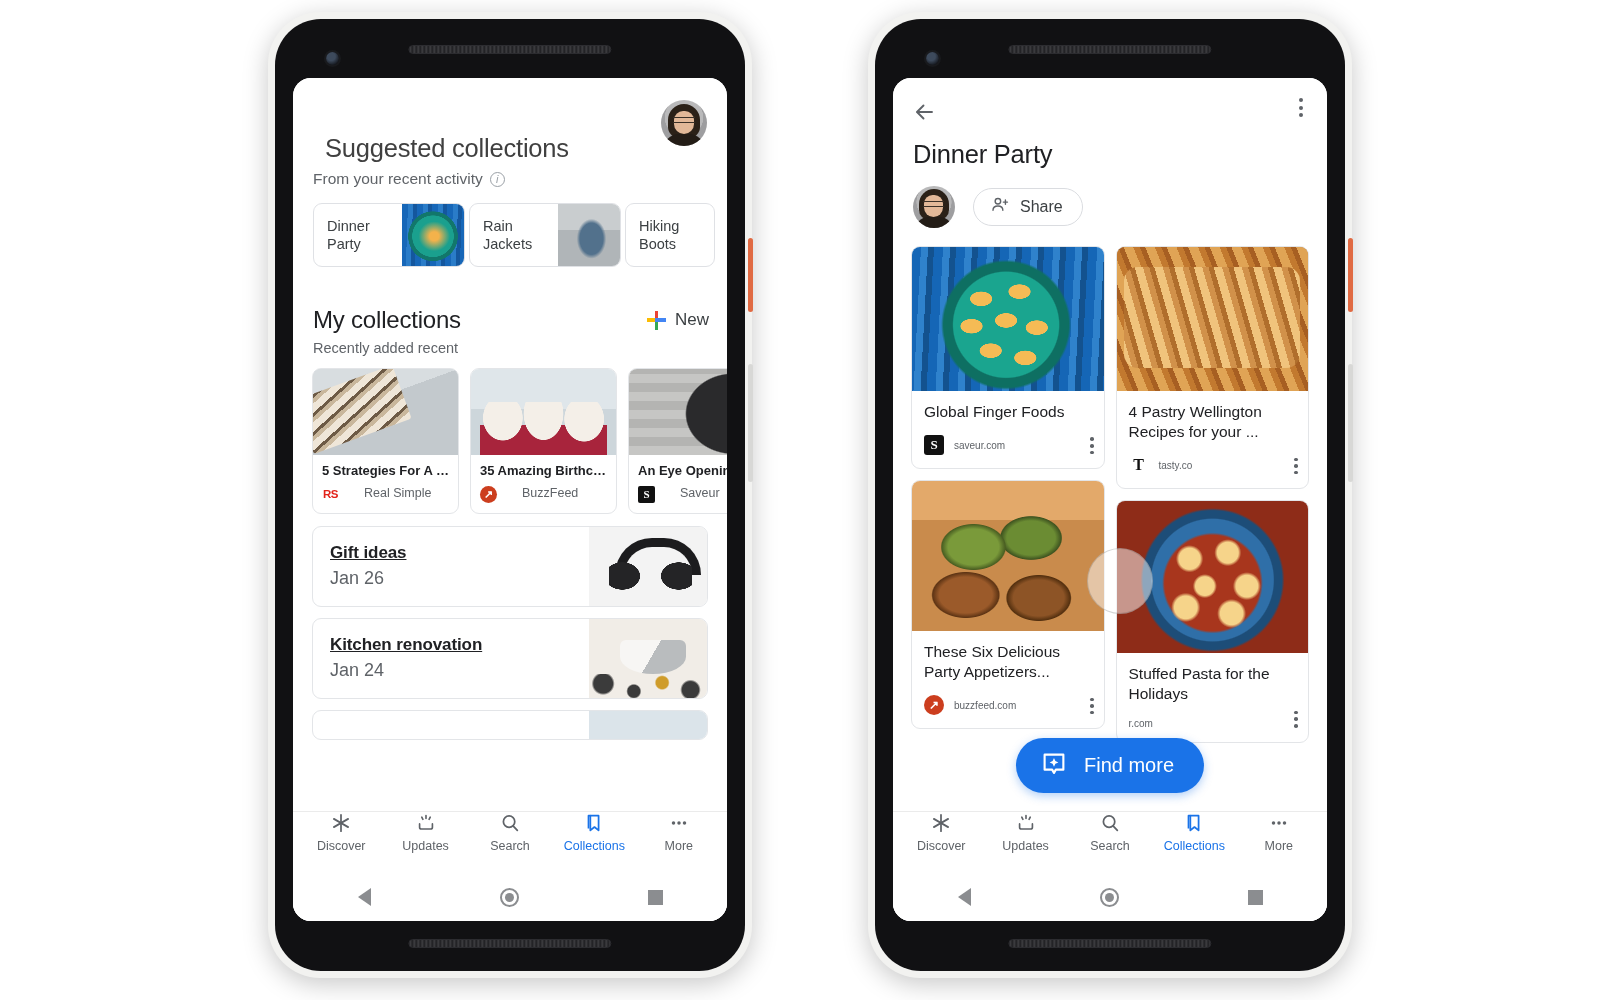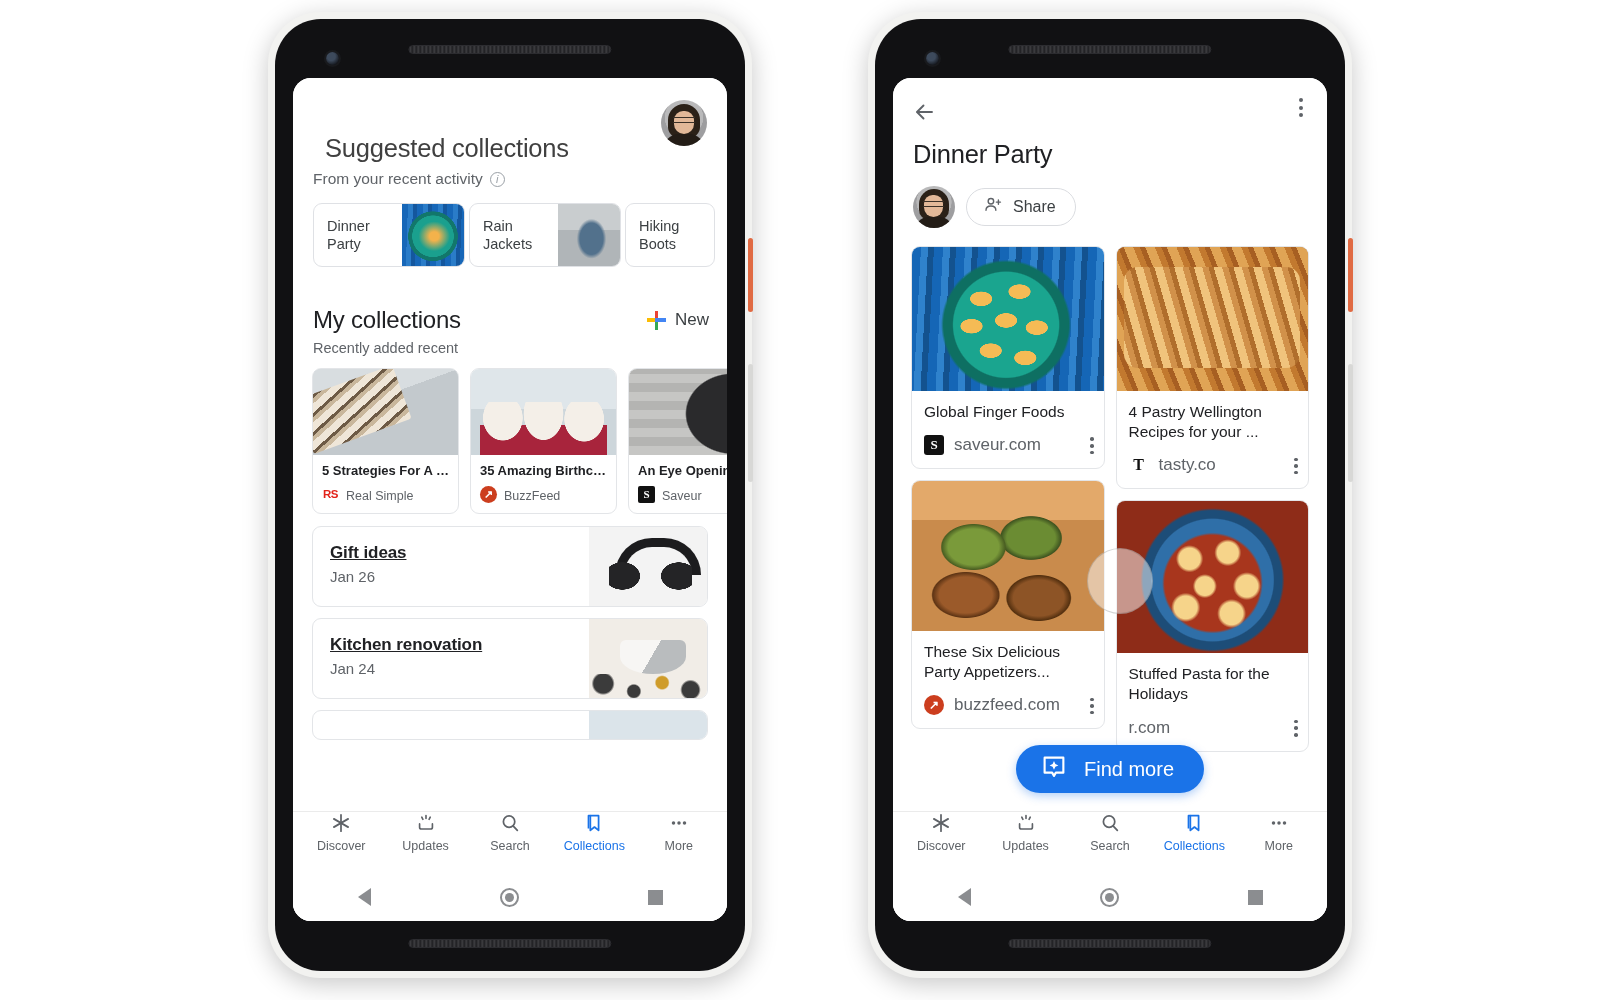--- a/index.html
+++ b/index.html
@@ -125,21 +125,21 @@
   .card{
     width:147px; flex:none; border:1px solid #e3e5e8; border-radius:9px;
     background:#fff; overflow:hidden;
   }
   .card-img{ height:86px; }
   .card-txt{ padding:8px 9px 10px; }
   .card-title{
     font-size:13px; color:#202124; font-weight:700; line-height:1.2;
     white-space:nowrap; overflow:hidden; text-overflow:ellipsis;
   }
-  .card-src{ margin-top:7px; display:flex; align-items:flex-end; gap:7px; }
+  .card-src{ margin-top:7px; display:flex; align-items:flex-start; gap:25px; }
   .src-name{ font-size:12.5px; color:#5f6368; }
   .fav{ width:17px;height:17px;border-radius:2px;display:flex;align-items:center;justify-content:center;
         font-size:11px;font-weight:700;flex:none; }
   .fav-rs{ color:#e2231a; background:#fff; font-size:11.5px; letter-spacing:-.5px; }
   .fav-bf{ background:#cc3e1e; color:#fff; border-radius:50%; font-size:11px; }
   .fav-sv{ background:#111; color:#fff; font-family:"Liberation Serif", serif; }
 
   .img-tart{
     background:
       linear-gradient(160deg,#d8dde0 0 38%,#c3c9cd 38% 100%),
@@ -172,21 +172,21 @@
       repeating-linear-gradient(0deg,#c6c6c4 0 9px,#b4b4b2 9px 18px);
   }
 
   .rows{ position:absolute; left:19px; right:19px; top:448px; display:flex; flex-direction:column; gap:11px; }
   .row{
     height:81px; border:1px solid #e3e5e8; border-radius:9px; background:#fff;
     display:flex; align-items:stretch; overflow:hidden;
   }
   .row-txt{ flex:1; padding:16px 0 0 17px; }
   .row-title{ font-size:17px; color:#202124; font-weight:700; letter-spacing:-.1px;text-decoration:underline; }
-  .row-date{ margin-top:5px; font-size:15px; color:#5f6368; }
+  .row-date{ margin-top:5px; font-size:18px; color:#5f6368; }
   .row-img{ width:118px; }
   .img-phones{
     background:linear-gradient(180deg,#f3f3f3 0 100%); position:relative; overflow:hidden;
   }
   .img-phones::before{
     content:""; position:absolute; left:22%; top:14%; width:58%; height:36%;
     border:9px solid #1c1c1e; border-bottom:none; border-radius:48px 48px 0 0;
   }
   .img-phones::after{
     content:""; position:absolute; left:17%; top:42%; width:70%; height:40%;
@@ -226,21 +226,21 @@
     height:48px; background:#fff; display:flex; align-items:center; justify-content:space-around;
   }
   .sys-back{ width:0;height:0;border-top:9px solid transparent;border-bottom:9px solid transparent;border-right:13px solid #8b8d90; }
   .sys-home{ width:19px;height:19px;border-radius:50%;border:2px solid #8b8d90; position:relative; }
   .sys-home::after{ content:""; position:absolute; inset:3px; border-radius:50%; background:#8b8d90; }
   .sys-rec{ width:15px;height:15px;background:#8b8d90; }
   .s2-back{ position:absolute; left:20px; top:22px; width:22px; height:22px; }
   .s2-kebab{ position:absolute; right:24px; top:20px; display:flex; flex-direction:column; gap:3.5px; }
   .s2-kebab i{ width:4px;height:4px;border-radius:50%;background:#5f6368;display:block; }
   .s2-title{ position:absolute; left:20px; top:62px; font-size:25.5px; color:#202124; letter-spacing:-.2px; }
-  .s2-chiprow{ position:absolute; left:20px; top:108px; display:flex; align-items:center; gap:11px; }
+  .s2-chiprow{ position:absolute; left:20px; top:108px; display:flex; align-items:center; gap:18px; }
   .s2-avatar{
     width:42px;height:42px;border-radius:50%;
     background:radial-gradient(circle at 50% 38%, #b9b9ba 0 52%, #9e9ea0 53% 100%);
     position:relative; overflow:hidden; flex:none;
   }
   .s2-avatar .hair{ position:absolute; left:6px; top:3px; width:30px;height:31px; background:#2b2118; border-radius:15px 15px 10px 10px; }
   .s2-avatar .face{ position:absolute; left:11px; top:9px; width:19px;height:22px; background:#e2b898; border-radius:9px 9px 10px 10px; }
   .s2-avatar .glass{ position:absolute; left:10px; top:15px; width:21px;height:6px; border-top:1.5px solid #3a3027; border-bottom:1.5px solid #3a3027; }
   .s2-avatar .body{ position:absolute; left:1px; bottom:-4px; width:40px;height:15px; background:#231c16; border-radius:15px 15px 0 0; }
   .share-btn{
@@ -253,21 +253,21 @@
   .gcol{ flex:1; display:flex; flex-direction:column; gap:11px; }
   .gcard{ border:1px solid #e3e5e8; border-radius:9px; background:#fff; overflow:hidden; position:relative; }
   .gcard-img{ width:100%; }
   .gcard-txt{ padding:11px 12px 13px; }
   .gcard-title{ font-size:15.5px; color:#202124; line-height:1.3; }
   .gcard-foot{ margin-top:13px; display:flex; align-items:center; gap:10px; }
   .gfav{ width:20px;height:20px;border-radius:3px;display:flex;align-items:center;justify-content:center;font-size:13px;font-weight:700;flex:none; }
   .gfav-sv{ background:#111; color:#fff; font-family:"Liberation Serif", serif; }
   .gfav-t{ background:#fff; color:#111; font-family:"Liberation Serif", serif; font-size:16px; }
   .gfav-bf{ background:#cc3e1e; color:#fff; border-radius:50%; font-size:12px; }
-  .gsrc{ font-size:17px; color:#5f6368; }
+  .gsrc{ font-size:10px; color:#5f6368; }
   .gkebab{ position:absolute; right:10px; bottom:14px; display:flex; flex-direction:column; gap:3px; }
   .gkebab i{ width:3.6px;height:3.6px;border-radius:50%;background:#5f6368;display:block; }
 
   .img-oyster-lg{
     background:
       radial-gradient(ellipse 8% 7% at 36% 36%, #f5bb55 0 70%, rgba(0,0,0,0) 74%),
       radial-gradient(ellipse 8% 7% at 56% 31%, #f5bb55 0 70%, rgba(0,0,0,0) 74%),
       radial-gradient(ellipse 8% 7% at 31% 55%, #f5bb55 0 70%, rgba(0,0,0,0) 74%),
       radial-gradient(ellipse 8% 7% at 49% 51%, #f5bb55 0 70%, rgba(0,0,0,0) 74%),
       radial-gradient(ellipse 8% 7% at 65% 56%, #f5bb55 0 70%, rgba(0,0,0,0) 74%),
@@ -303,21 +303,21 @@
       radial-gradient(circle at 68% 56%, #f6d48a 0 7%, rgba(0,0,0,0) 9%),
       radial-gradient(circle at 36% 70%, #f6d48a 0 7%, rgba(0,0,0,0) 9%),
       radial-gradient(circle at 60% 74%, #f6d48a 0 7%, rgba(0,0,0,0) 9%),
       radial-gradient(circle at 50% 54%, #a8361d 0 38%, rgba(0,0,0,0) 40%),
       radial-gradient(circle at 50% 52%, #2f6fa8 0 49%, #1d4d78 50% 56%, rgba(0,0,0,0) 58%),
       linear-gradient(180deg,#8e2c18 0 100%);
   }
 
   .fab{
     position:absolute; left:50%; transform:translateX(-50%);
-    bottom:18px; height:48px; border-radius:31px; background:#1a73e8;
+    bottom:18px; height:55px; border-radius:31px; background:#1a73e8;
     display:flex; align-items:center; gap:15px; padding:0 30px 0 23px;
     box-shadow:0 3px 10px rgba(26,115,232,.34);
   }
   .fab-lab{ font-size:20px; color:#fff; }
   .tap-ring{
     position:absolute; width:66px;height:66px;border-radius:50%;
     background:rgba(255,255,255,.50);
     border:1px solid rgba(60,64,67,.22);
   }
 </style>

